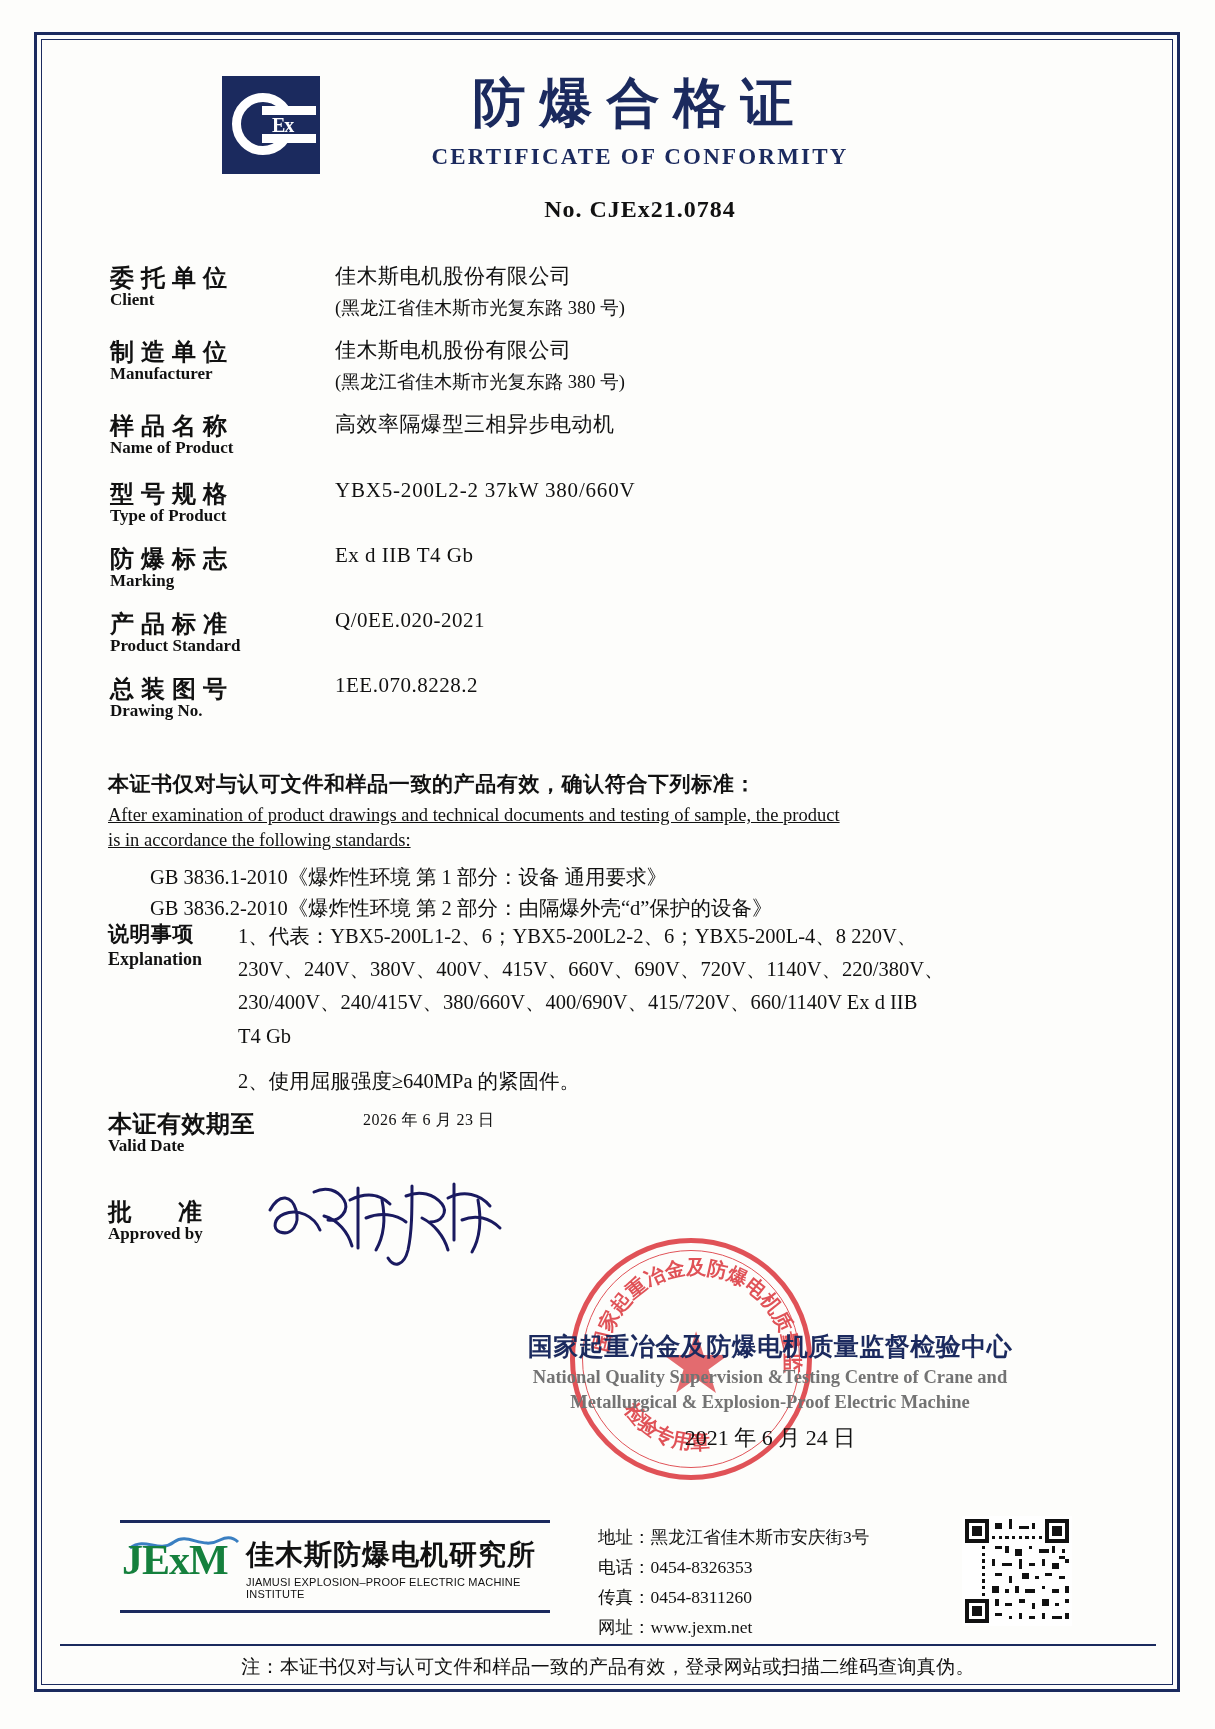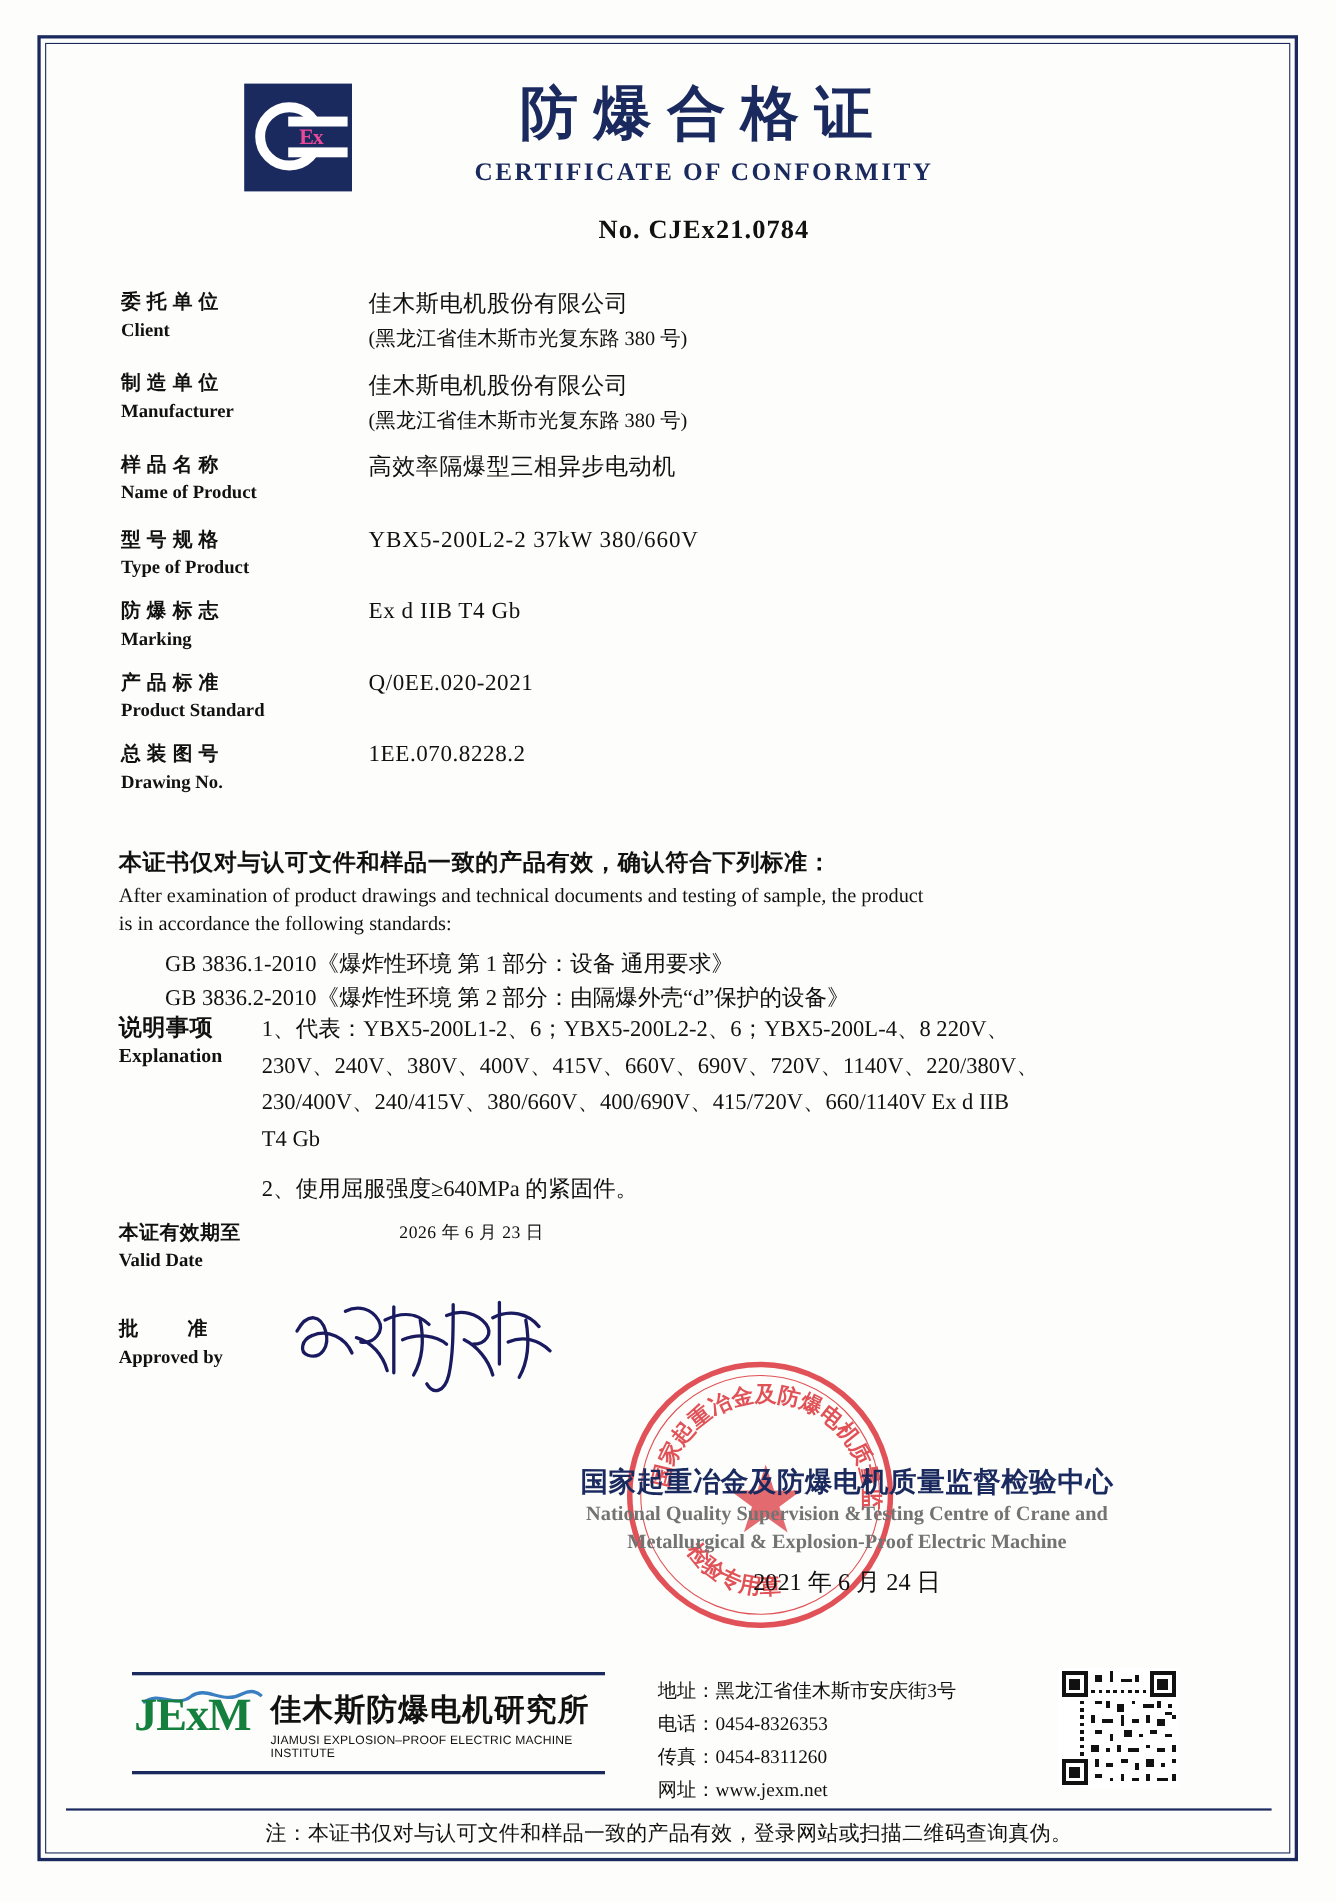--- a/index.html
+++ b/index.html
@@ -76,21 +76,21 @@
   }
   .ex-logo .bar-bot {
     position: absolute;
     left: 40px; top: 58px;
     width: 54px; height: 9px;
     background: #ffffff;
   }
   .ex-logo .ex-text {
     position: absolute;
     left: 50px; top: 38px;
-    color: #ec4899;
+    color: #ffffff;
     font-family: "Liberation Serif", serif;
     font-weight: bold;
     font-size: 20px;
     letter-spacing: -1px;
   }
   .title-cn {
     position: absolute;
     left: 300px; top: 0px;
     width: 560px;
     text-align: center;
@@ -129,21 +129,21 @@
     width: 1000px;
   }
   .row {
     position: relative;
     min-height: 62px;
   }
   .lab-cn {
     position: absolute;
     left: 0; top: 0;
     width: 215px;
-    font-size: 18px;
+    font-size: 24px;
     font-weight: bold;
     color: #111;
     letter-spacing: 0.5px;
   }
   .lab-en {
     position: absolute;
     left: 0; top: 28px;
     width: 215px;
     font-size: 17px;
     font-weight: bold;
@@ -179,20 +179,21 @@
     font-weight: bold;
     letter-spacing: 0.6px;
     color: #111;
   }
   .st-en {
     font-size: 18.5px;
     margin-top: 5px;
     line-height: 1.35;
     color: #111;
     font-family: "Liberation Serif", serif;
+    text-decoration: underline;
   }
   .std-list {
     margin-top: 9px;
     margin-left: 42px;
     font-size: 20.5px;
     line-height: 1.5;
     color: #111;
   }
 
   

